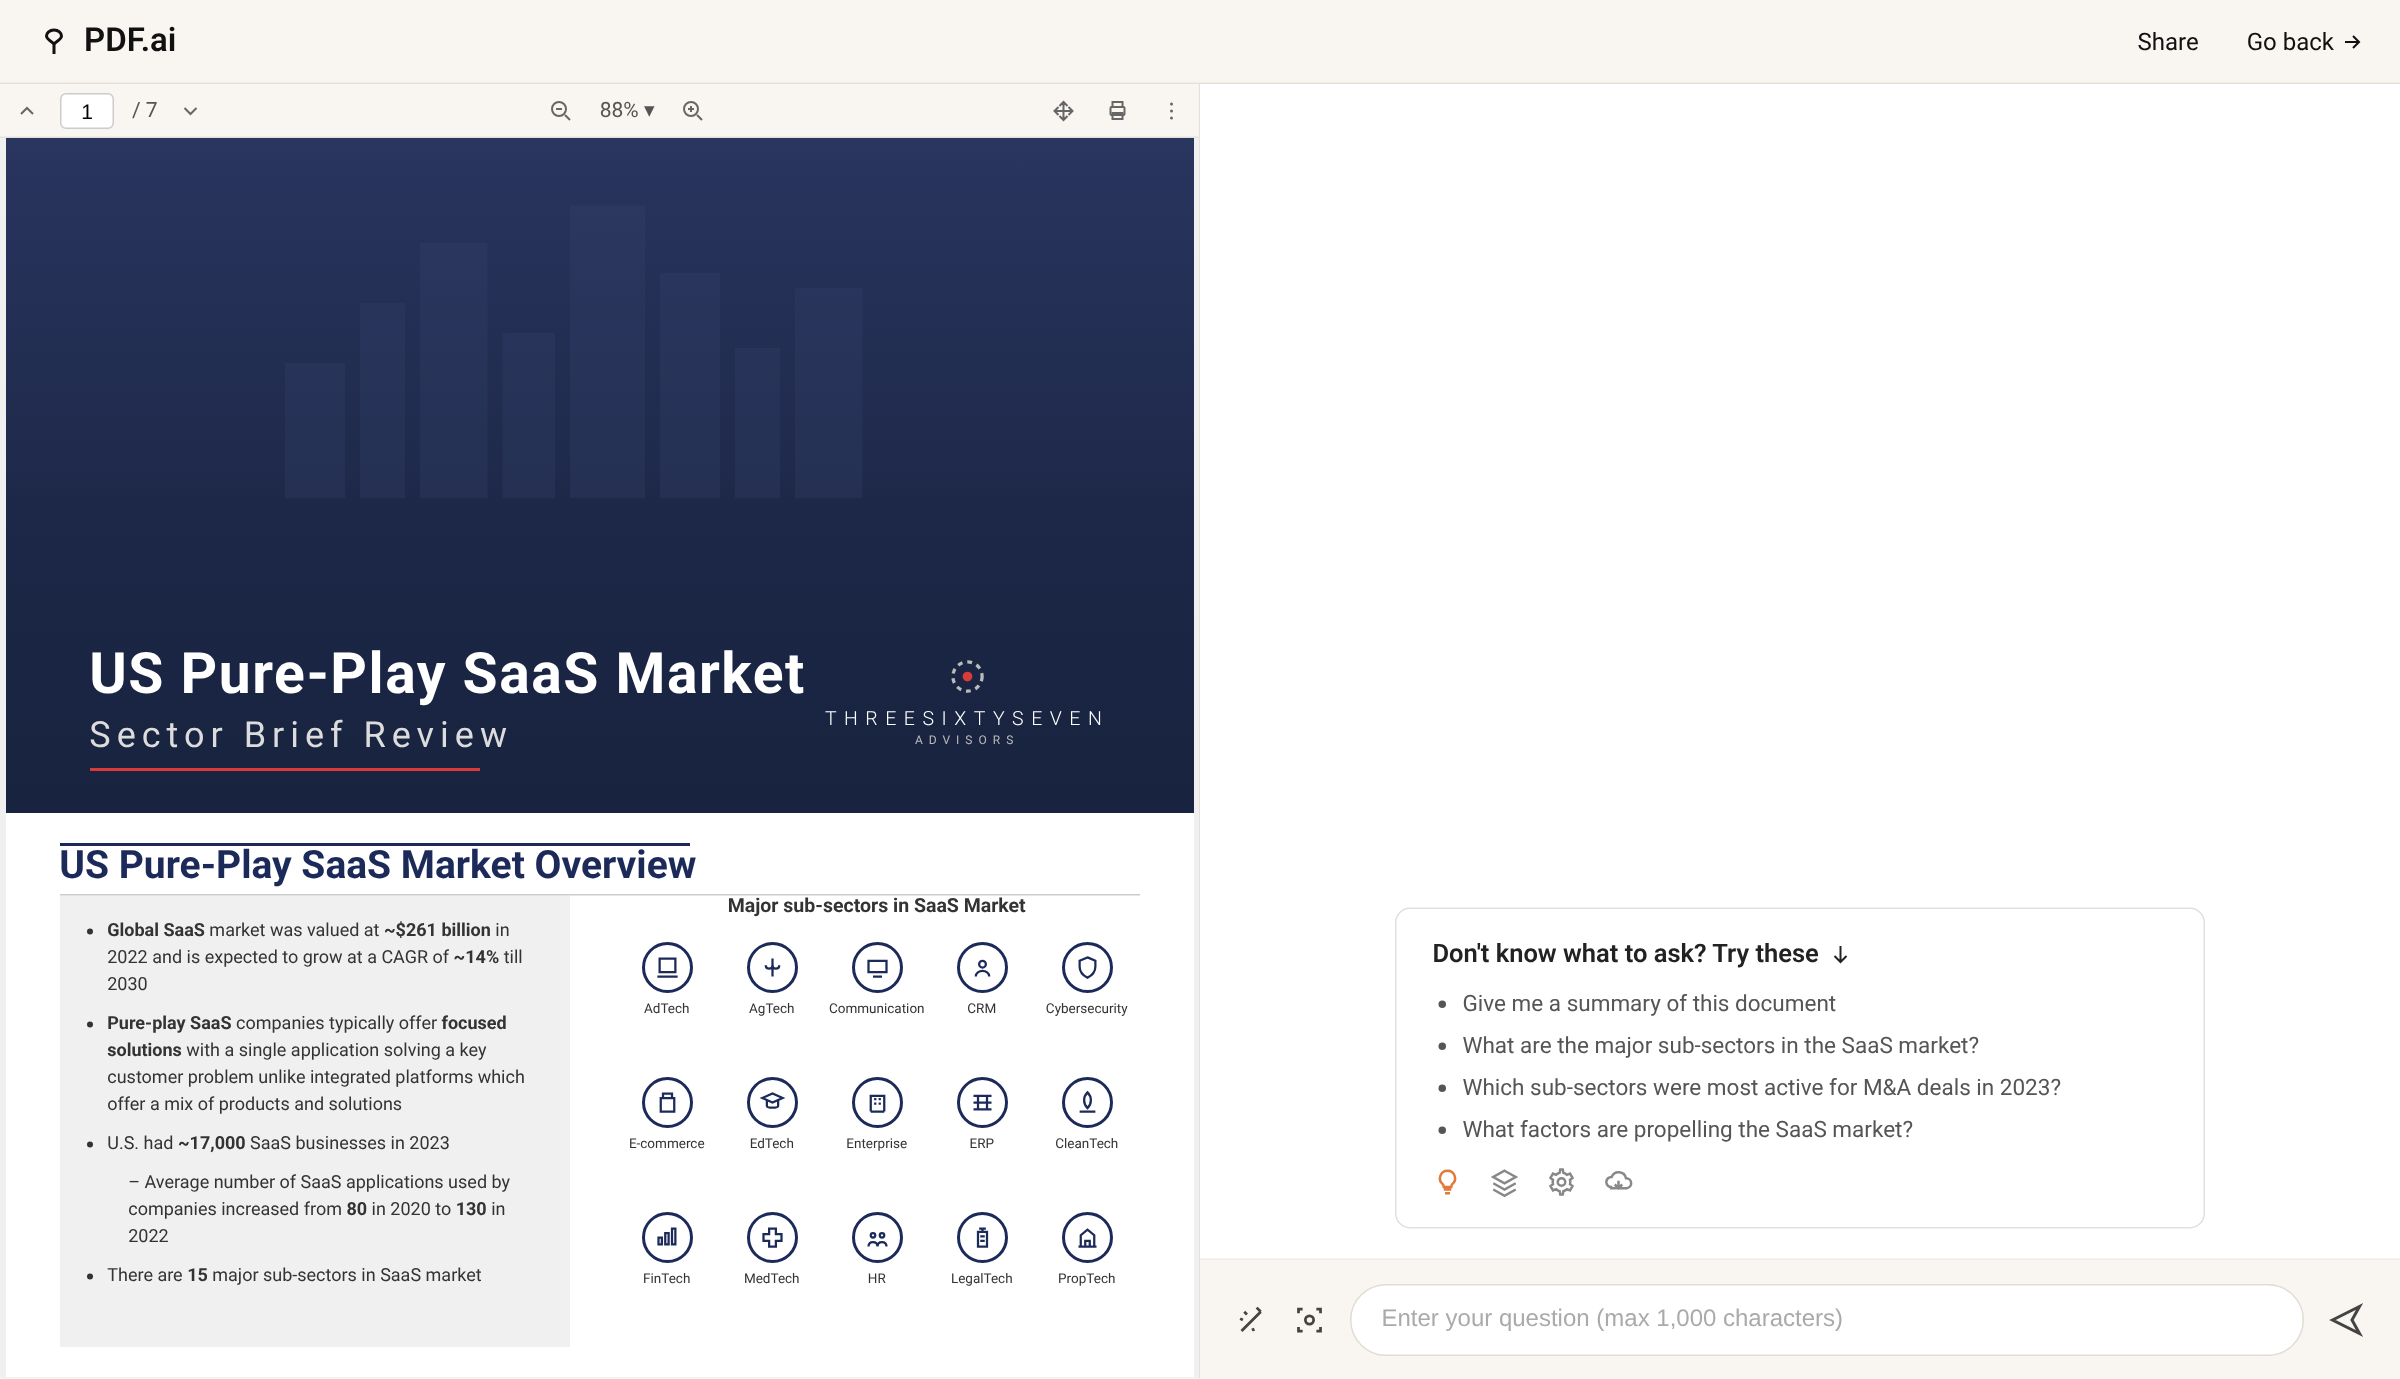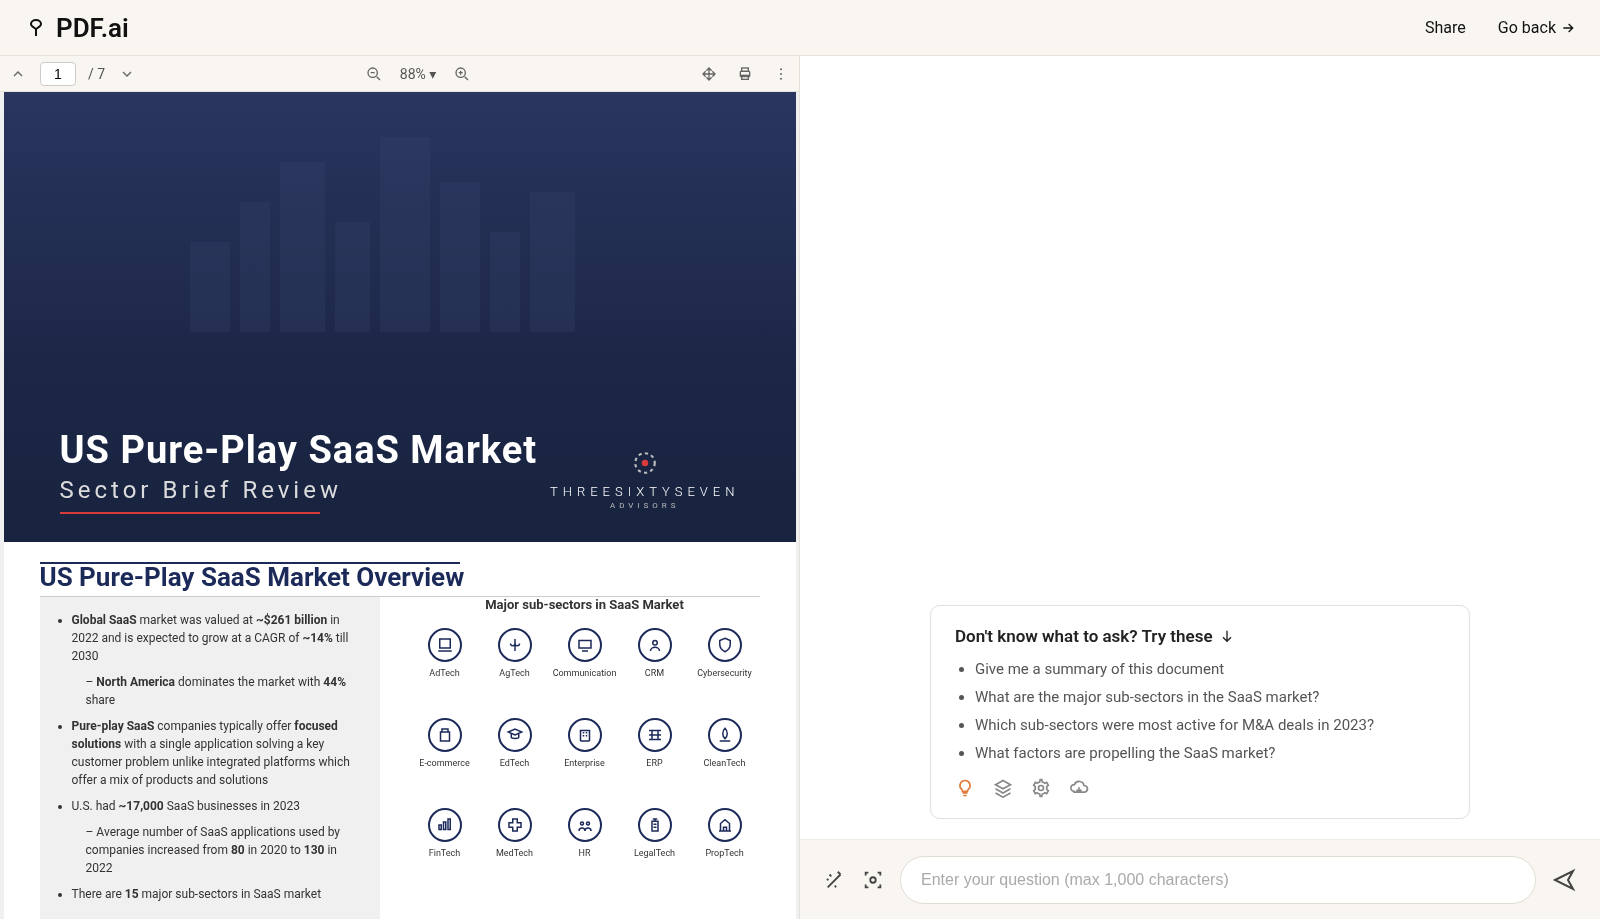--- a/index.html
+++ b/index.html
@@ -1,41 +1,41 @@
 <!DOCTYPE html>
 <html><head>
   <meta charset="utf-8">
   <style>
     * { margin: 0; padding: 0; box-sizing: border-box; }
     body { font-family: -apple-system, BlinkMacSystemFont, "Segoe UI", Roboto, sans-serif; background: #f9f6f1; width: 1600px; height: 919px; overflow: hidden; }
     .header { height: 56px; background: #f9f6f1; display: flex; align-items: center; justify-content: space-between; padding: 0 24px; border-bottom: 1px solid #e5e1da; }
     .logo-wrap { display: flex; align-items: center; gap: 8px; }
     .logo-wrap svg { width: 24px; height: 24px; }
-    .brand { font-size: 26px; font-weight: 600; color: #111; }
+    .brand { font-size: 22px; font-weight: 600; color: #111; }
     .header-actions { display: flex; align-items: center; gap: 32px; }
     .header-link { font-size: 16px; color: #111; cursor: pointer; display: flex; align-items: center; gap: 4px; }
     .main { display: flex; height: calc(919px - 56px); }
     .left-pane { width: 800px; background: #fff; display: flex; flex-direction: column; border-right: 1px solid #e5e1da; }
     .pdf-toolbar { height: 36px; display: flex; align-items: center; padding: 0 8px; gap: 12px; border-bottom: 1px solid #e5e1da; background: #f9f6f1; }
     .tb-icon { width: 20px; height: 20px; display: flex; align-items: center; justify-content: center; color: #666; cursor: pointer; }
     .tb-icon svg { width: 16px; height: 16px; }
     .page-input { width: 36px; height: 24px; border: 1px solid #ccc; border-radius: 4px; text-align: center; font-size: 14px; }
     .page-info { font-size: 14px; color: #555; }
     .tb-spacer { flex: 1; }
     .zoom-info { font-size: 14px; color: #555; margin: 0 4px; }
     .tb-group-right { display: flex; align-items: center; gap: 16px; }
     .pdf-viewport { flex: 1; overflow-y: auto; background: #f0f0f0; }
     .pdf-page { width: 792px; margin: 0 auto; background: #fff; }
     .cover-slide { height: 450px; background: linear-gradient(180deg, #2a3560 0%, #1c2747 60%, #18233f 100%); position: relative; padding: 28px 56px; display: flex; flex-direction: column; justify-content: flex-end; overflow: hidden; }
     .skyline { position: absolute; top: 40px; left: 50%; transform: translateX(-50%); width: 420px; height: 200px; opacity: 0.25; }
     .sky-b { position: absolute; bottom: 0; background: #3a4670; }
     .cover-title { font-size: 38px; font-weight: 700; color: #fff; letter-spacing: 1px; margin-bottom: 4px; }
     .cover-sub { font-size: 24px; color: #dcdcdc; letter-spacing: 4px; margin-bottom: 8px; }
     .red-underline { width: 260px; height: 2px; background: #d93a3a; }
-    .company-badge { position: absolute; bottom: 32px; right: 56px; text-align: center; color: #fff; }
+    .company-badge { position: absolute; bottom: 44px; right: 56px; text-align: center; color: #fff; }
     .company-badge svg { margin: 0 auto 8px; display: block; }
     .company-name { font-size: 13px; letter-spacing: 5px; font-weight: 300; }
     .company-role { font-size: 8px; letter-spacing: 4px; color: #bbb; margin-top: 2px; }
     .overview-slide { padding: 20px 36px; background: #fff; }
     .ov-title { font-size: 26px; font-weight: 700; color: #1c2a5a; padding-bottom: 4px; border-bottom: 1px solid #ccc; position: relative; }
     .ov-title::before { content: ""; position: absolute; left: 0; top: 0; height: 2px; width: 420px; background: #1c2a5a; }
     .ov-columns { display: flex; gap: 30px; }
     .text-col { width: 340px; background: #f0f0f0; padding: 14px 16px; font-size: 12px; color: #333; line-height: 1.5; }
     .text-col ul { list-style: disc; padding-left: 16px; }
     .text-col ul li { margin-bottom: 8px; }
@@ -160,23 +160,20 @@
             <div class="company-name">THREESIXTYSEVEN</div>
             <div class="company-role">ADVISORS</div>
           </div>
         </div>
         <div class="overview-slide">
           <div class="ov-title">US Pure-Play SaaS Market Overview</div>
           <div class="ov-columns">
             <div class="text-col">
               <ul>
                 <li><b>Global SaaS</b> market was valued at <b>~$261 billion</b> in 2022 and is expected to grow at a CAGR of <b>~14%</b> till 2030</li>
-                <ul class="sub">
-                    <li><b>North America</b> dominates the market with <b>44%</b> share</li>
-                  </ul>
                 <li><b>Pure-play SaaS</b> companies typically offer <b>focused solutions</b> with a single application solving a key customer problem unlike integrated platforms which offer a mix of products and solutions</li>
                 <li>U.S. had <b>~17,000</b> SaaS businesses in 2023</li>
                 <ul class="sub">
                     <li>Average number of SaaS applications used by companies increased from <b>80</b> in 2020 to <b>130</b> in 2022</li>
                   </ul>
                 <li>There are <b>15</b> major sub-sectors in SaaS market</li>
 
               </ul>
             </div>
             <div class="sector-col">

